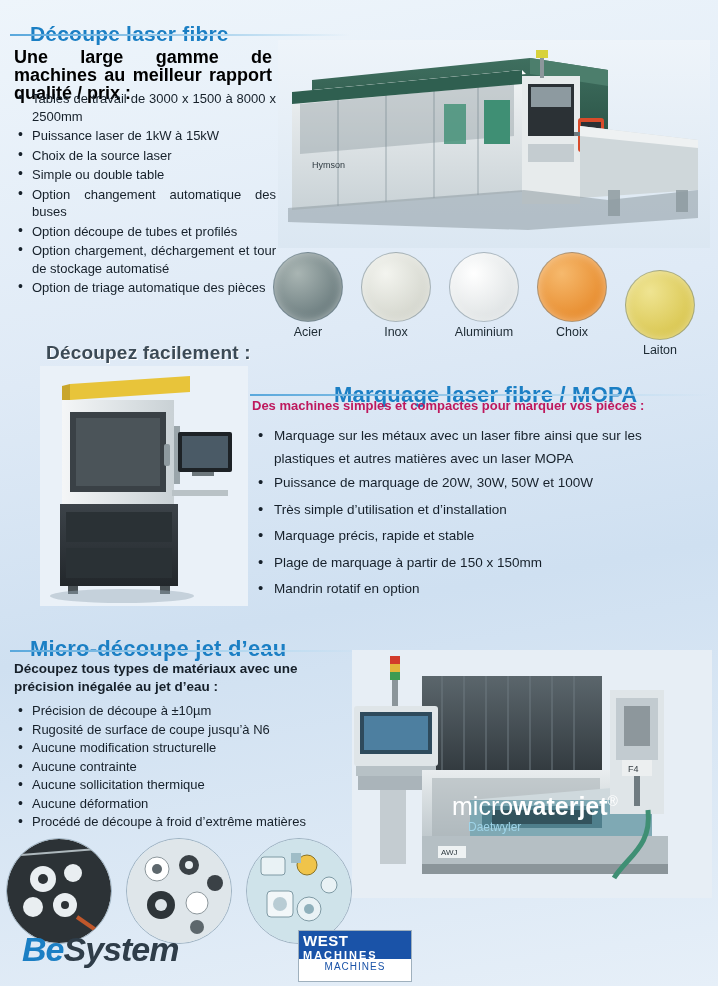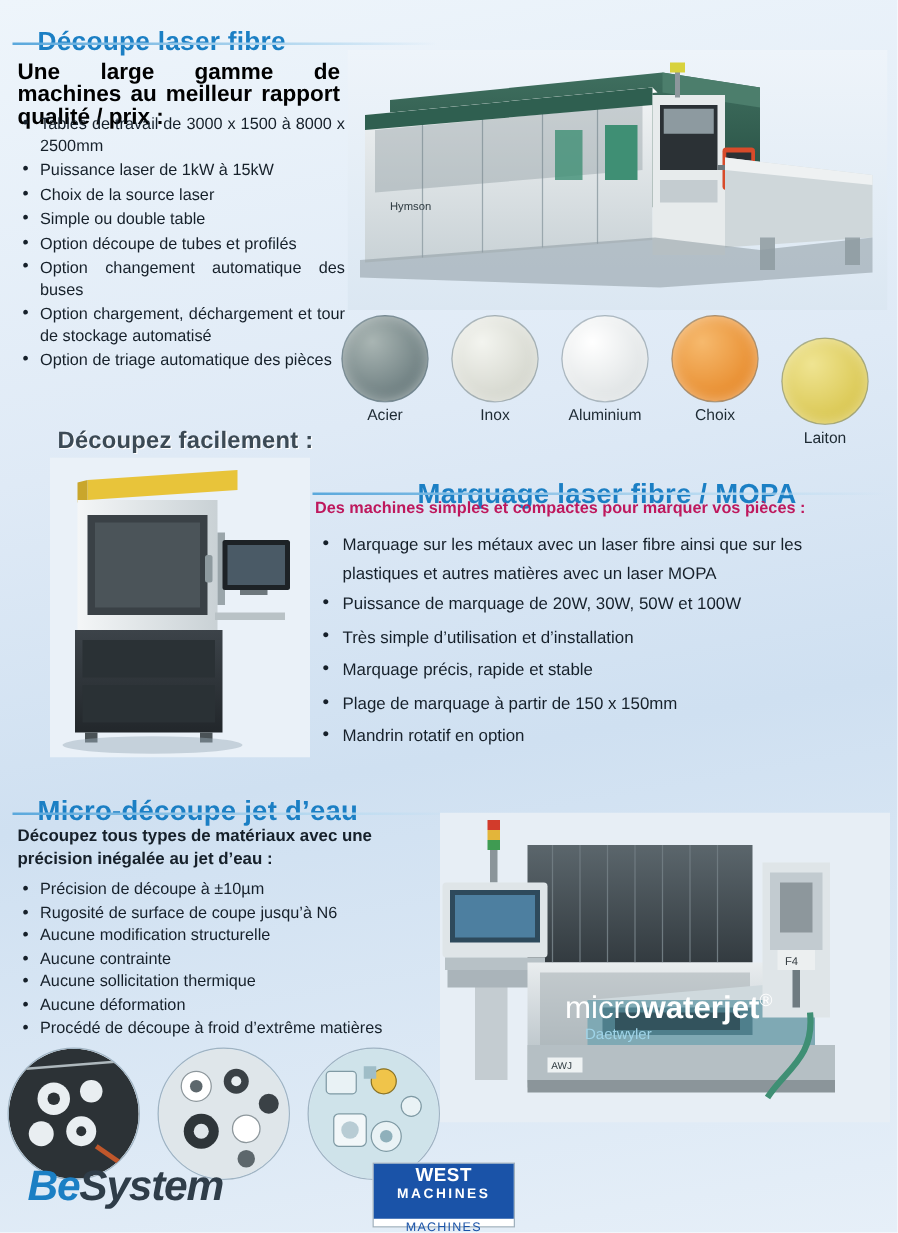--- a/index.html
+++ b/index.html
@@ -264,29 +264,28 @@
   #west-logo {
     position: absolute;
     left: 298px;
     top: 930px;
     width: 112px;
     height: 50px;
     background: #ffffff;
     border: 1px solid #9fb0bd;
   }
   #west-logo .wl-top {
-    height: 44px;
+    height: 28px;
     background: #1a53a8;
     color: #ffffff;
     font-weight: bold;
     font-size: 15px;
     line-height: 15px;
     padding: 2px 4px 16px 4px;
     box-sizing: border-box;
-    text-align: center;
     letter-spacing: 0.5px;
   }
   #west-logo .wl-top .wl-2 {
     font-size: 11px;
     letter-spacing: 2px;
   }
   #west-logo .wl-bot {
     font-size: 10px;
     text-align: center;
     color: #1a53a8;
@@ -302,22 +301,22 @@
   <h1 class="sec-title" id="sec-laser-title">Découpe laser fibre</h1>
   <div class="rule" id="sec-laser-rule"></div>
 
   <div id="laser-intro">Une large gamme de machines au meilleur rapport qualité / prix :</div>
 
   <ul id="laser-list">
     <li>Tables de travail de 3000 x 1500 à 8000 x 2500mm</li>
     <li>Puissance laser de 1kW à 15kW</li>
     <li>Choix de la source laser</li>
     <li>Simple ou double table</li>
+    <li>Option changement automatique des buses</li>
     <li>Option découpe de tubes et profilés</li>
-    <li>Option changement automatique des buses</li>
     <li>Option chargement, déchargement et tour de stockage automatisé</li>
     <li>Option de triage automatique des pièces</li>
   </ul>
 
   <svg id="laser-photo" viewBox="0 0 432 208">
     <defs>
       <linearGradient id="bgsky" x1="0" y1="0" x2="0" y2="1">
         <stop offset="0" stop-color="#eef4fa"></stop>
         <stop offset="1" stop-color="#dbe7f2"></stop>
       </linearGradient>

